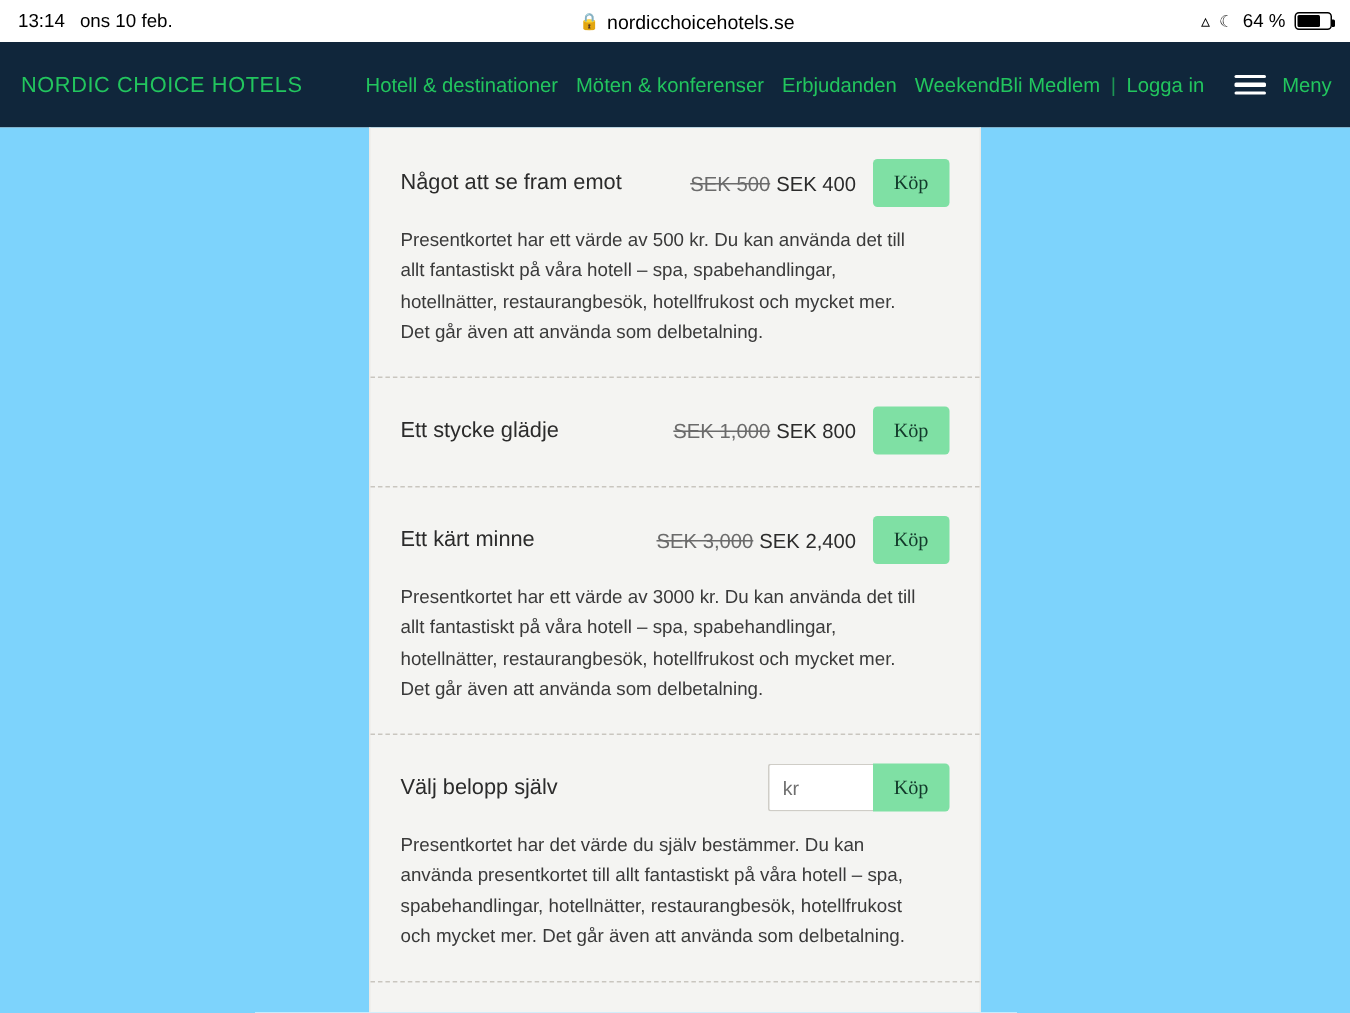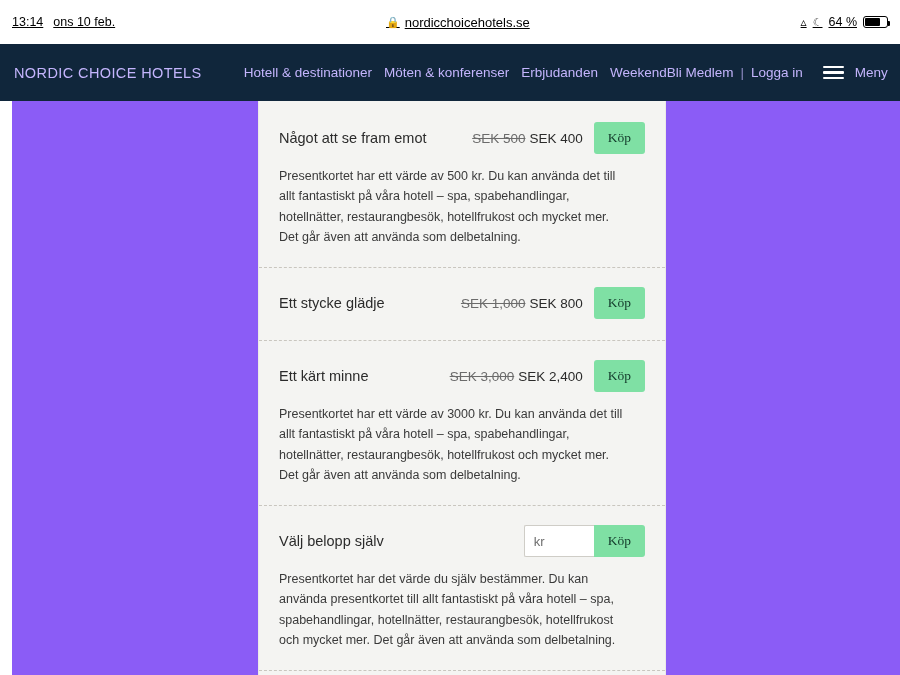--- a/index.html
+++ b/index.html
@@ -5,28 +5,27 @@
   * { box-sizing: border-box; margin: 0; padding: 0; }
   html, body {
     width: 900px; height: 675px;
     font-family: "Liberation Sans", sans-serif;
     background: #ffffff;
     overflow: hidden;
   }
 
   
   .statusbar {
-    height: 44px;
+    height: 28px;
     display: flex;
     align-items: center;
     padding: 0 12px;
     font-size: 12.5px;
     color: #000;
     background: #ffffff;
-    text-decoration: underline;
   }
   .sb-left { display: flex; align-items: center; gap: 10px; white-space: nowrap; }
   .sb-center {
     flex: 1;
     display: flex;
     align-items: center;
     justify-content: center;
     gap: 5px;
     font-size: 13px;
   }
@@ -45,21 +44,21 @@
   }
   .batt-fill {
     position: absolute; left: 1px; top: 1px; bottom: 1px;
     width: 64%; background: #000; border-radius: 1px;
   }
 
   
   .site-header {
     height: 57px;
     background: #10263b;
-    color: #c4b5fd;
+    color: #22c55e;
     display: flex;
     align-items: center;
     padding: 0 14px 0 14px;
     font-size: 13.5px;
   }
   .brand {
     font-size: 14.5px;
     letter-spacing: 0.4px;
     padding-right: 22px;
     white-space: nowrap;
@@ -79,22 +78,21 @@
   .member-links { display: flex; align-items: center; gap: 7px; }
   .pipe { opacity: 0.7; }
   .menu-btn { display: flex; align-items: center; gap: 11px; cursor: pointer; }
   .burger { display: inline-flex; flex-direction: column; gap: 3.5px; }
   .burger i { display: block; width: 21px; height: 2.3px; background: #fff; border-radius: 1px; }
 
   
   .page {
     position: relative;
     height: 590px;
-    background: #8b5cf6;
-    margin-left: 12px;
+    background: #7dd3fc;
   }
   .content-col {
     position: absolute;
     left: 246px;
     top: 0;
     width: 408px;
     background: #f4f4f2;
     min-height: 590px;
     border-left: 1px solid #eceae6;
     border-right: 1px solid #eceae6;

